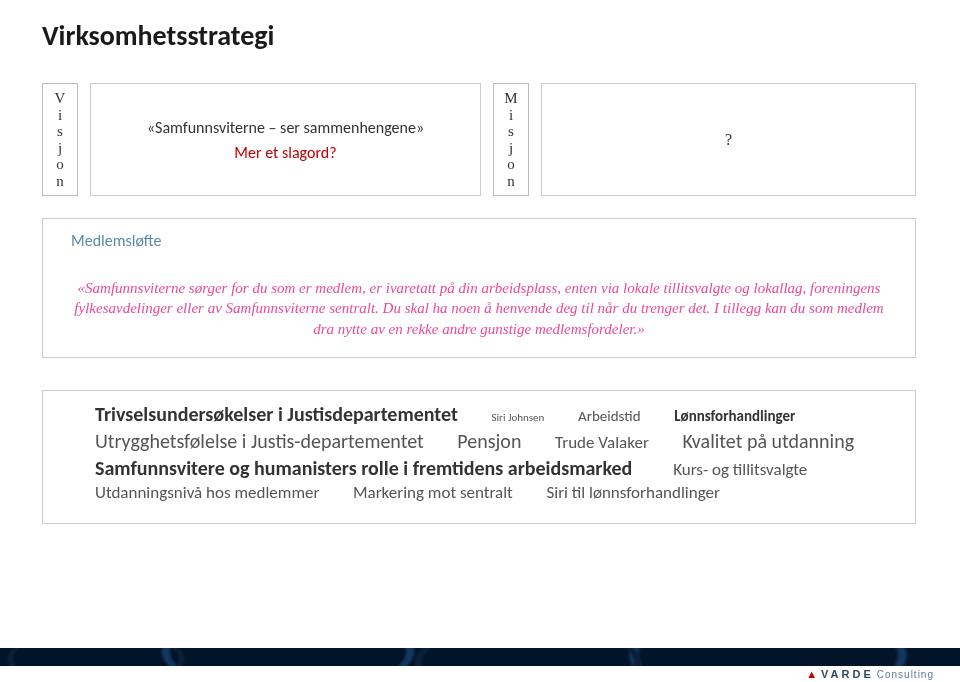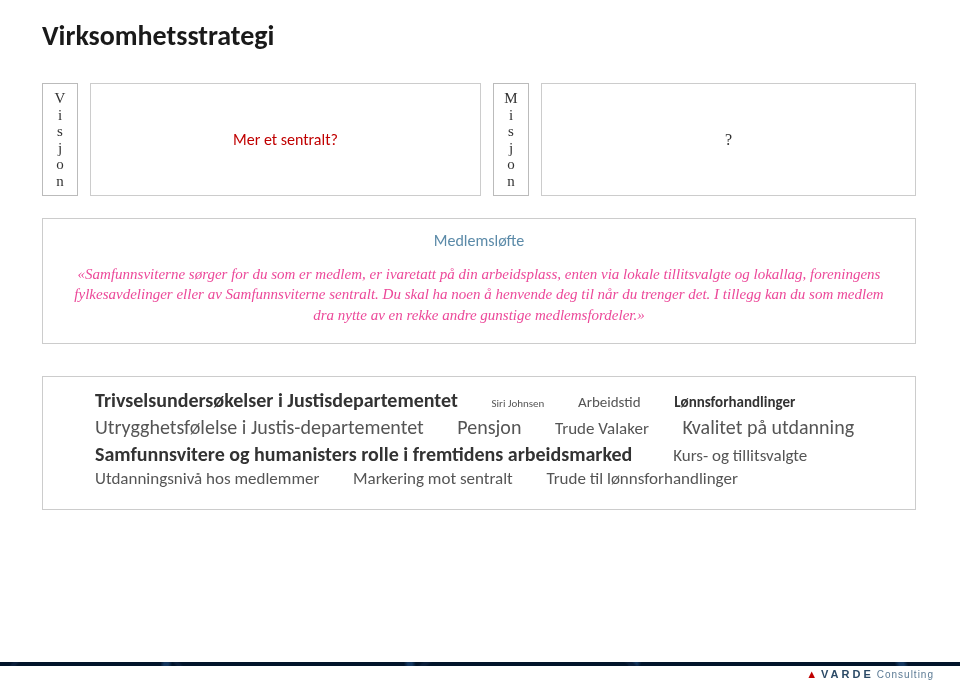--- a/index.html
+++ b/index.html
@@ -70,25 +70,25 @@
     font-family: Georgia, serif;
     font-size: 16px;
     color: #333;
   }
   .medlemsbox {
     border: 1px solid #ccc;
     padding: 12px 28px 18px 28px;
     margin-bottom: 32px;
   }
   .medlemsbox .header {
-    text-align: center;
+    text-align: left;
     color: #5b8aa8;
     font-family: Calibri, Arial, sans-serif;
     font-size: 16px;
-    margin-bottom: 14px;
+    margin-bottom: 28px;
   }
   .medlemsbox .body {
     font-family: Georgia, "Times New Roman", serif;
     font-style: italic;
     font-size: 15px;
     color: #ec4899;
     text-align: center;
     line-height: 1.35;
   }
   .profilbox {
@@ -111,21 +111,21 @@
   .bold { font-weight: bold; }
   .dark { color: #333; }
   .xl { font-size: 15px; }
   .lg { font-size: 20px; }
   .md { font-size: 17px; }
   .sm { font-size: 11px; }
 
   .footer {
     position: absolute;
     left: 0; right: 0; bottom: 0;
-    height: 20px;
+    height: 34px;
   }
   .footer .band {
     position: absolute;
     left: 0; right: 0; top: 0;
     height: 18px;
     background:
       radial-gradient(ellipse 140px 50px at 10% 60%, transparent 58%, #0b1e3a 60%, #0b1e3a 62%, transparent 64%),
       radial-gradient(ellipse 200px 70px at 30% 20%, transparent 58%, #14365e 60%, #14365e 62%, transparent 64%),
       radial-gradient(ellipse 180px 60px at 55% 80%, transparent 58%, #0b1e3a 60%, #0b1e3a 62%, transparent 64%),
       radial-gradient(ellipse 220px 80px at 80% 40%, transparent 58%, #14365e 60%, #14365e 62%, transparent 64%),
@@ -163,21 +163,22 @@
   <div class="row1">
     <div class="vbox" id="vision-letters">
         <span>V</span>
         <span>i</span>
         <span>s</span>
         <span>j</span>
         <span>o</span>
         <span>n</span>
       </div>
     <div class="visionbox">
-      <div class="line2">Mer et sentralt?</div>
+      <div class="line1">«Samfunnsviterne – ser sammenhengene»</div>
+      <div class="line2">Mer et slagord?</div>
     </div>
     <div class="vbox" id="mission-letters">
         <span>M</span>
         <span>i</span>
         <span>s</span>
         <span>j</span>
         <span>o</span>
         <span>n</span>
       </div>
     <div class="missioncontent">
@@ -198,21 +199,21 @@
       <span class="w bold dark xl">Lønnsforhandlinger</span>
       <span class="w lg">Utrygghetsfølelse i Justis-departementet</span>
       <span class="w lg">Pensjon</span>
       <span class="w md">Trude Valaker</span>
       <span class="w lg">Kvalitet på utdanning</span>
       <span class="w bold dark lg">Samfunnsvitere og humanisters rolle i fremtidens arbeidsmarked</span>
       <span> &nbsp;</span>
       <span class="w md">Kurs- og tillitsvalgte</span>
       <span class="w md">Utdanningsnivå hos medlemmer</span>
       <span class="w md">Markering mot sentralt</span>
-      <span class="w md">Trude til lønnsforhandlinger</span>
+      <span class="w md">Siri til lønnsforhandlinger</span>
     </div>
   </div>
 
 </div>
 
 <div class="footer">
   <div class="band"></div>
   <div class="white"></div>
   <div class="brand">
     <span class="tri">▲</span><span class="name">VARDE</span><span class="sub">Consulting</span>

